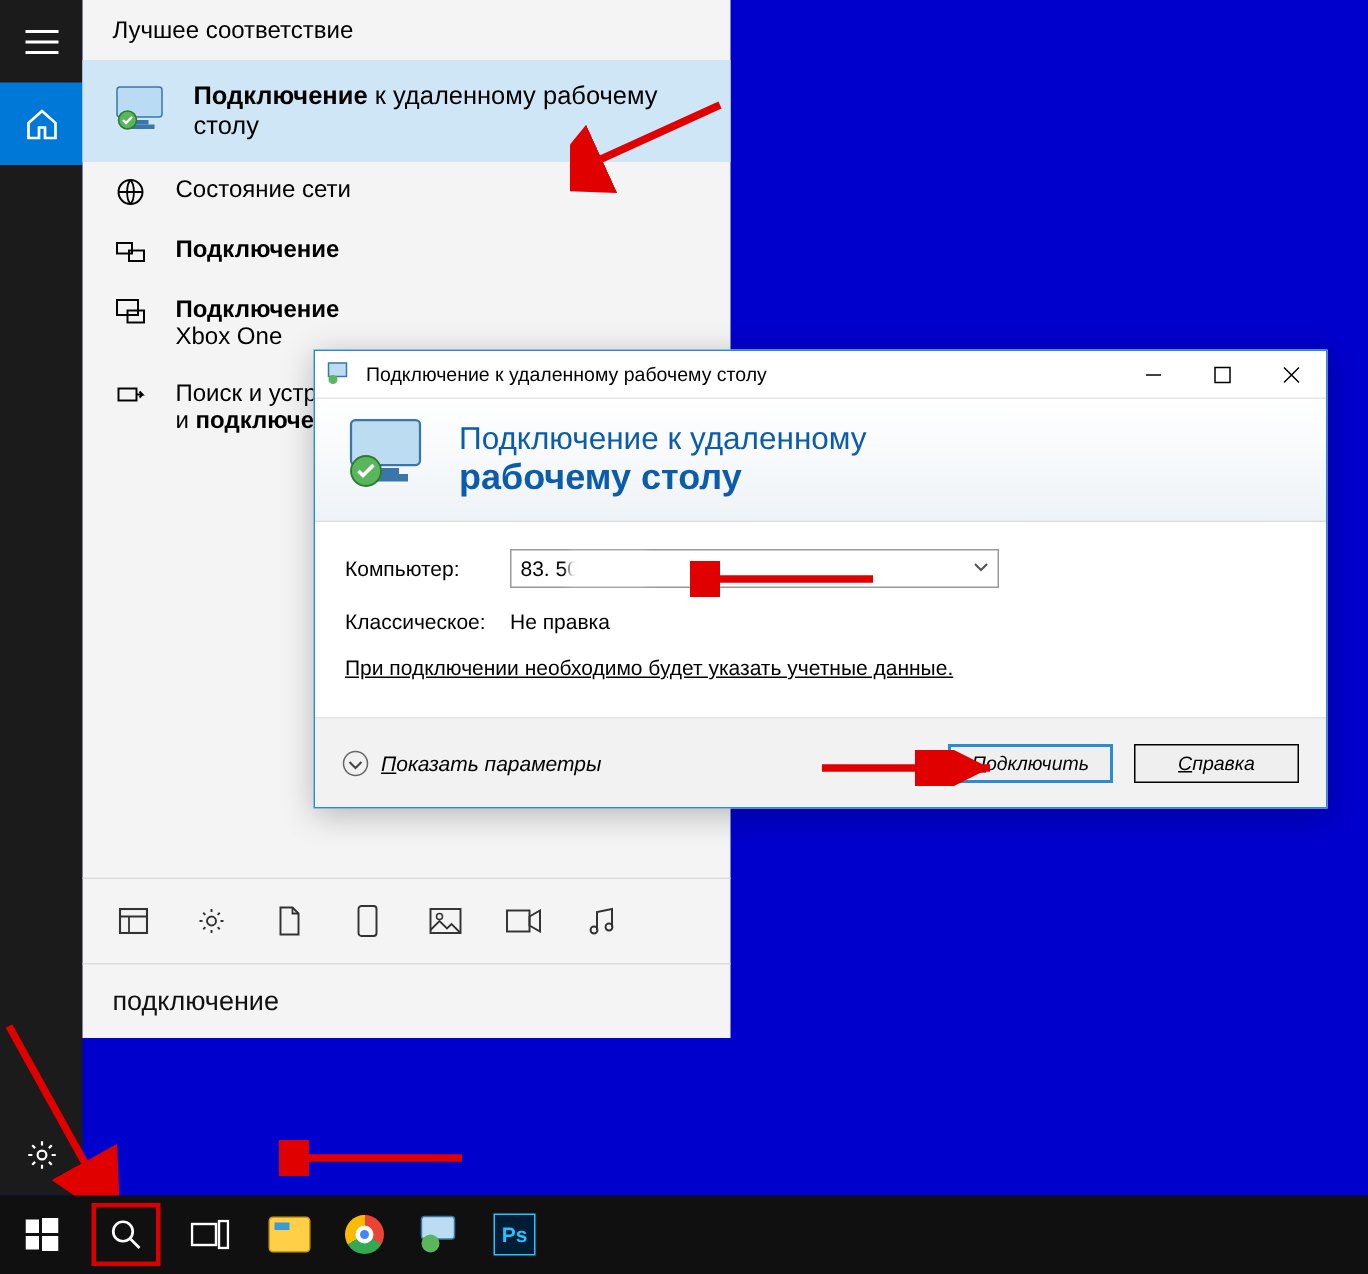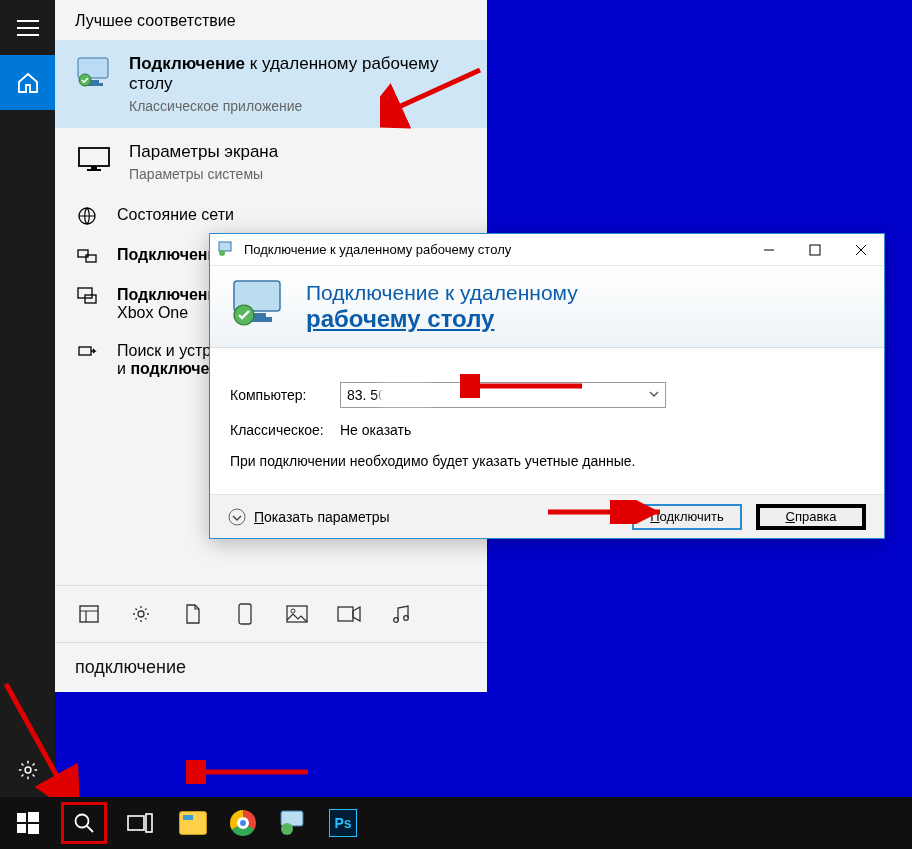--- a/index.html
+++ b/index.html
@@ -65,40 +65,40 @@
     font-size:13px; color:#000; border-bottom:1px solid #e5e5e5;
   }
   .rdp-titlebar .ticon { width:18px; height:18px; margin-right:8px; }
   .rdp-titlebar .tspacer { flex:1; }
   .win-btn { width:46px; height:32px; display:flex; align-items:center; justify-content:center; cursor:pointer; }
   .rdp-banner {
     height:82px; background:linear-gradient(#fff,#eef3f7); display:flex; align-items:center; gap:18px;
     padding:0 18px; border-bottom:1px solid #dcdcdc;
   }
   .rdp-banner-title { color:#0b5cab; font-size:21px; line-height:1.2; }
-  .rdp-banner-title .b2 { font-weight:700; font-size:24px;text-decoration:underline; }
-  .rdp-body { padding:18px 20px 0 20px; font-size:14px; color:#000;margin-top:16px; }
+  .rdp-banner-title .b2 { font-weight:700; font-size:24px; }
+  .rdp-body { padding:18px 20px 0 20px; font-size:14px; color:#000; }
   .form-row { display:flex; align-items:center; margin-bottom:14px; }
   .form-label { width:110px; }
   .combo {
     flex:0 0 326px; height:26px; border:1px solid #9a9a9a; display:flex; align-items:center;
     padding:0 6px; font-size:14px; position:relative; background:#fff;
   }
   .combo .blur { position:absolute; left:38px; top:2px; width:52px; height:20px; background:#fff; filter:blur(2.5px); }
   .combo .dd { position:absolute; right:4px; top:4px; }
-  .note { color:#000; font-size:14px; max-width:430px; line-height:1.35; }
+  .note { color:#000; font-size:14px; max-width:430px; line-height:1.35;text-decoration:underline; }
   .rdp-footer {
-    position:absolute; left:0; right:0; bottom:0; height:44px;
+    position:absolute; left:0; right:0; bottom:0; height:60px;
     display:flex; align-items:center; padding:0 18px; gap:14px;
-    border-top:1px solid #e3e3e3; background:#f2f2f2;
+    border-top:1px solid #e3e3e3; background:#f2f2f2;font-style:italic;
   }
   .show-opts { display:flex; align-items:center; gap:8px; font-size:14px; cursor:pointer; }
   .foot-spacer { flex:1; }
   .btn {
-    min-width:110px; height:26px; border:4px solid #000000; background:#efefef;
+    min-width:110px; height:26px; border:1px solid #000000; background:#efefef;
     font-size:13px; display:flex; align-items:center; justify-content:center; cursor:pointer;
     padding:0 14px;
   }
   .btn.primary { border:2px solid #2a8dd4; }
   .btn u { text-decoration:underline; }
 
   
   .taskbar {
     position:absolute; left:0; bottom:0; width:912px; height:52px;
     background:#101010; display:flex; align-items:center;
@@ -159,37 +159,23 @@
         <rect x="12" y="24" width="12" height="3" fill="#3a77a8"></rect>
         <rect x="8" y="27" width="20" height="3" fill="#3a77a8"></rect>
         <circle cx="10" cy="24" r="6" fill="#59b65c" stroke="#2d7a30"></circle>
         <path d="M7 24l2 2 4-4" stroke="#fff" stroke-width="1.6" fill="none"></path>
       </svg>
     </div>
     <div class="result-text">
       <div class="result-title">
         <b>Подключение</b><span> к удаленному рабочему столу</span>
       </div>
-      <div class="result-sub">Классическое приложение</div>
-    </div>
-  </div>
-
-  <div class="result-item">
-    <div class="result-icon">
-      <svg width="34" height="30" viewBox="0 0 34 30">
-        <rect x="2" y="2" width="30" height="18" fill="none" stroke="#000" stroke-width="1.8"></rect>
-        <rect x="10" y="23" width="14" height="2" fill="#000"></rect>
-        <rect x="14" y="20" width="6" height="3" fill="#000"></rect>
-      </svg>
-    </div>
-    <div class="result-text">
-      <div class="result-title">Параметры экрана</div>
-      <div class="result-sub">Параметры системы</div>
-    </div>
-  </div>
+    </div>
+  </div>
+
 
 
   <div class="setting-row">
     <span class="sicon">
       <svg width="20" height="20" viewBox="0 0 20 20">
           <circle cx="10" cy="10" r="8" fill="none" stroke="#000" stroke-width="1.3"></circle>
           <path d="M2 10h16M10 2c3 3 3 13 0 16M10 2c-3 3-3 13 0 16" fill="none" stroke="#000" stroke-width="1.2"></path>
         </svg>
     </span>
     <span>Состояние сети</span>
@@ -329,21 +315,21 @@
         <span class="blur"></span>
         <span class="dd">
           <svg width="14" height="14">
               <path d="M3 5l4 4 4-4" fill="none" stroke="#555" stroke-width="1.4"></path>
             </svg>
         </span>
       </div>
     </div>
     <div class="form-row">
       <span class="form-label">Классическое:</span>
-      <span>Не оказать</span>
+      <span>Не правка</span>
     </div>
     <div class="note">При подключении необходимо будет указать учетные данные.</div>
   </div>
 
   <div class="rdp-footer">
     <div class="show-opts">
       <svg width="18" height="18">
           <circle cx="9" cy="9" r="8" fill="none" stroke="#666"></circle>
           <path d="M5 8l4 4 4-4" fill="none" stroke="#444" stroke-width="1.4"></path>
         </svg>

